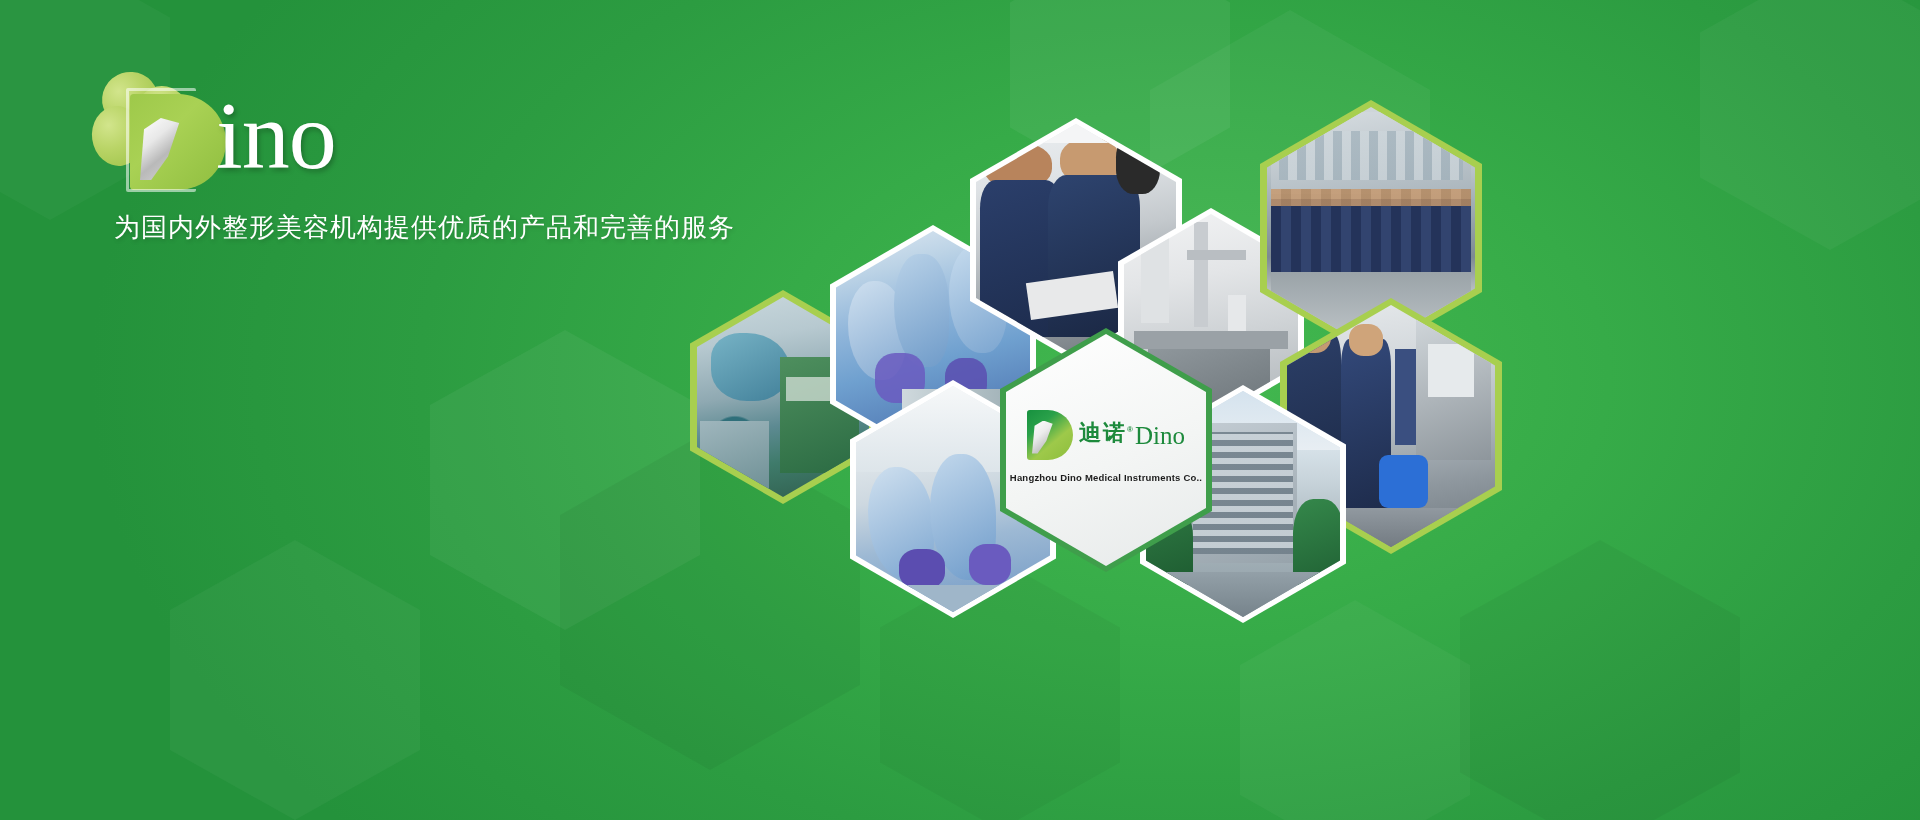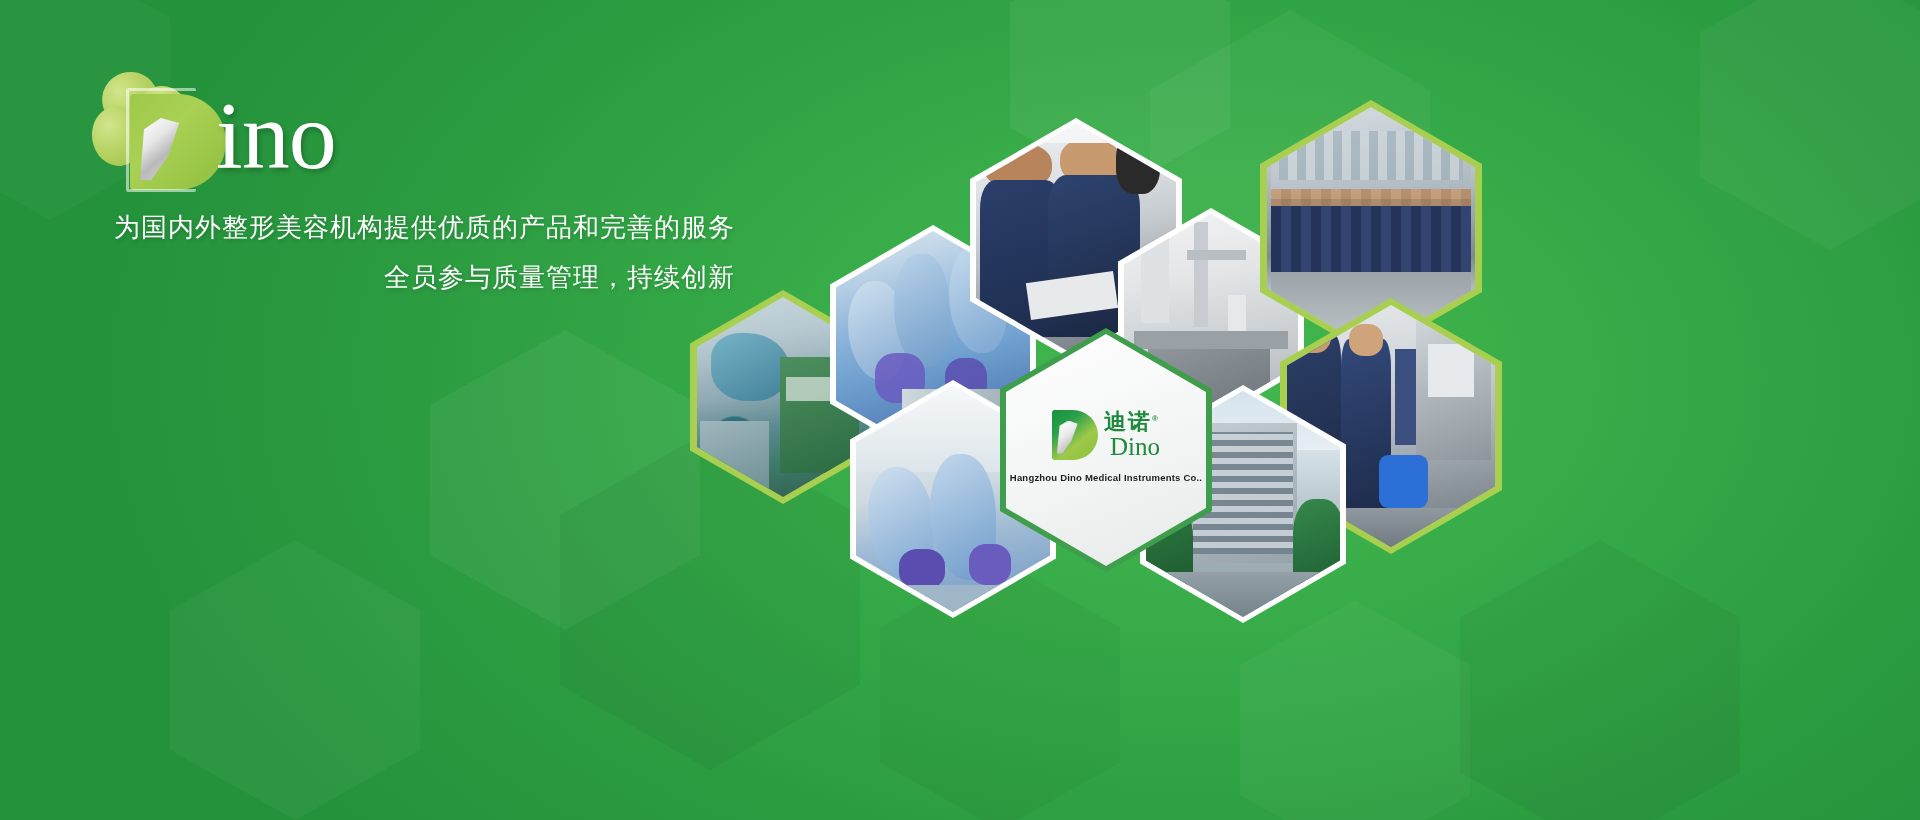--- a/index.html
+++ b/index.html
@@ -107,21 +107,21 @@
   .center-mark .cbody {
     position:absolute; inset:0;
     background:linear-gradient(140deg,#17913f 0%,#2aa14a 30%,#9ec94a 62%,#8cbd3c 100%);
     border-radius:3px 26px 26px 3px;
   }
   .center-mark .cleaf {
     position:absolute; left:5px; top:11px; width:21px; height:33px;
     background:linear-gradient(140deg,#ffffff 0%,#ededed 40%,#c6c6c6 70%,#e2e2e2 100%);
     clip-path:polygon(0% 100%, 12% 16%, 54% 0%, 98% 10%, 68% 62%, 26% 100%);
   }
-  .center-wordmark { display:flex; flex-direction:column; line-height:1; }
+  .center-wordmark { display:flex; flex-direction:row; line-height:1; }
   .cn-name {
     font-size:22px; font-weight:bold; color:#1d8a3c; letter-spacing:2px;
     position:relative;
   }
   .cn-name .reg { font-size:8px; vertical-align:super; }
   .en-name {
     font-family:"Liberation Serif","DejaVu Serif",serif;
     font-size:25px; color:#1d8a3c; letter-spacing:0px; margin-top:1px;
   }
   .center-caption {
@@ -158,21 +158,20 @@
     <div class="logo-d">
       <div class="dbody"></div>
       <div class="dleaf"></div>
       <div class="dstroke"></div>
     </div>
     <div class="logo-text">ino</div>
   </div>
 
   <div class="slogans">
     <div class="slogan-line">为国内外整形美容机构提供优质的产品和完善的服务</div>
-    <div class="slogan-line">全员参与质量管理，持续创新</div>
   </div>
 
   <div class="collage">
 
     <div class="hex" style="left:20px;top:190px;width:186px;height:214px;background:#a8cf4f;">
       <div class="inner" style="inset:7px;">
         <div class="photo" style="background:
                radial-gradient(circle at 22% 72%, #2f6f7a 0 12%, transparent 13%),
                linear-gradient(170deg,#c9d8dd 0%,#b7c9d0 22%,#8fa9b2 46%,#5d8a92 62%,#3f7b6b 78%,#2f5e4c 100%);">
           <div style="position:absolute;left:8%;top:18%;width:46%;height:34%;

